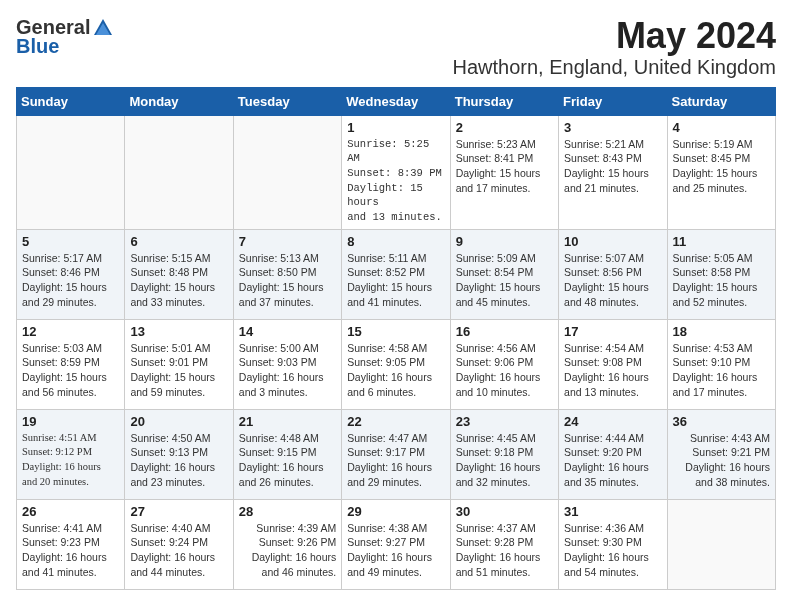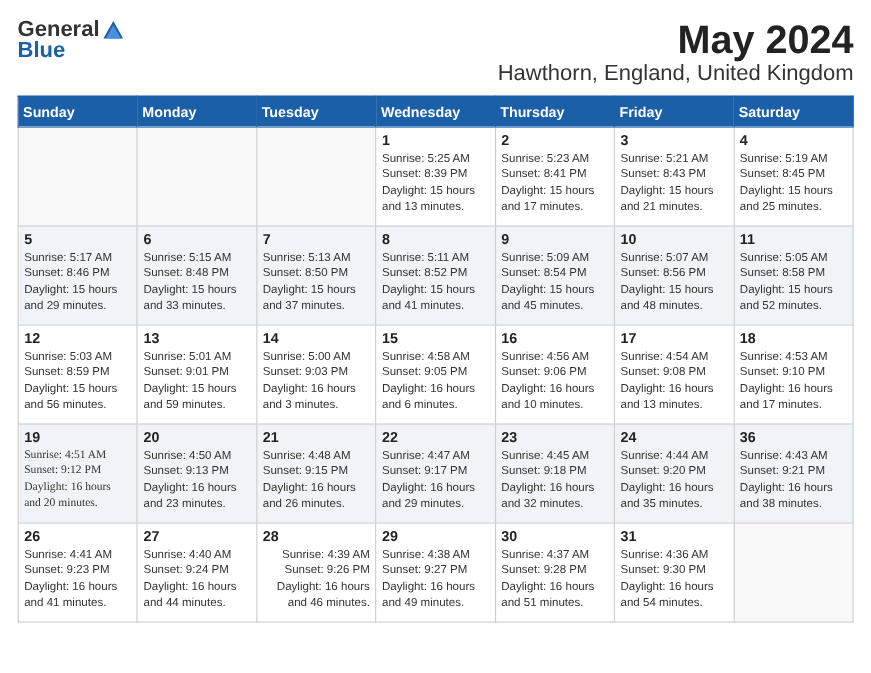--- a/index.html
+++ b/index.html
@@ -111,21 +111,21 @@
         <th>Saturday</th>
       </tr>
   </thead>
   <tbody id="calendar-body">
   <tr>
         <td class="empty-cell"></td>
         <td class="empty-cell"></td>
         <td class="empty-cell"></td>
         <td>
           <span class="day-num">1</span>
-          <div class="day-info" style="white-space: pre-line;">Sunrise: 5:25 AM
+          <div class="day-info" style="white-space: pre-line; font-family: Liberation Mono, monospace;">Sunrise: 5:25 AM
 Sunset: 8:39 PM
 Daylight: 15 hours
 and 13 minutes.</div>
         </td>
         <td>
           <span class="day-num">2</span>
           <div class="day-info" style="white-space: pre-line;">Sunrise: 5:23 AM
 Sunset: 8:41 PM
 Daylight: 15 hours
 and 17 minutes.</div>
@@ -285,21 +285,21 @@
         </td>
         <td>
           <span class="day-num">24</span>
           <div class="day-info" style="white-space: pre-line;">Sunrise: 4:44 AM
 Sunset: 9:20 PM
 Daylight: 16 hours
 and 35 minutes.</div>
         </td>
         <td>
           <span class="day-num">36</span>
-          <div class="day-info" style="white-space: pre-line;">Sunrise: 4:43 AM
+          <div class="day-info" style="white-space: pre-line; text-align: right;">Sunrise: 4:43 AM
 Sunset: 9:21 PM
 Daylight: 16 hours
 and 38 minutes.</div>
         </td>
       </tr>
       <tr>
         <td>
           <span class="day-num">26</span>
           <div class="day-info" style="white-space: pre-line;">Sunrise: 4:41 AM
 Sunset: 9:23 PM

